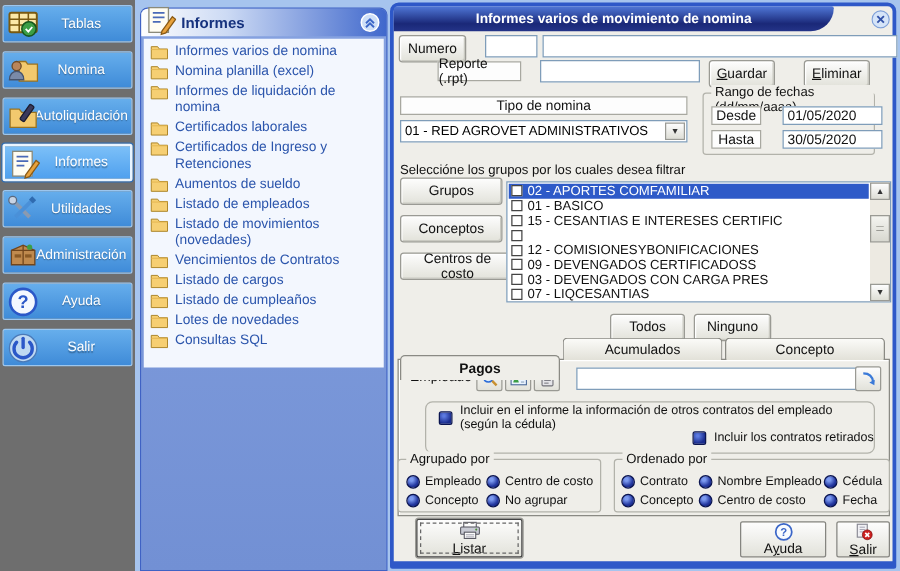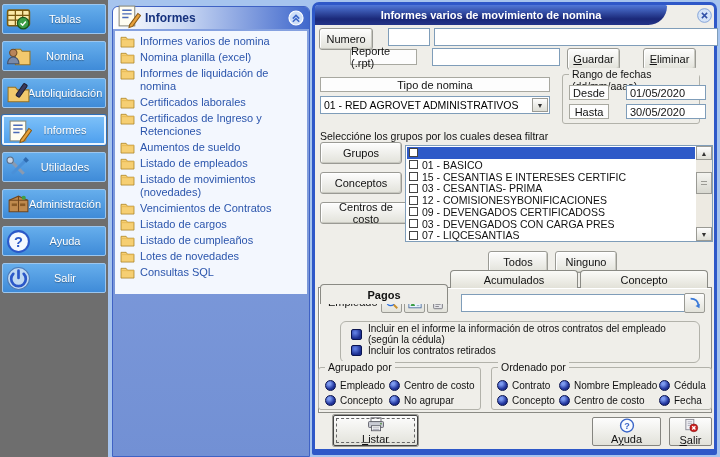--- a/index.html
+++ b/index.html
@@ -79,21 +79,21 @@
     display:flex;align-items:center;justify-content:center;font-size:11px;color:#111;cursor:pointer;z-index:2;}
   .tab.active{height:20px;margin-top:16px;background:#EFEEE9;font-weight:bold;z-index:4;}
   #tabframe{position:absolute;left:3px;top:282px;width:394px;height:126px;
     border:1px solid #8A8A84;box-shadow:inset 1px 1px 0 #fff;background:#EFEEE9;z-index:1;}
 
   .icon-btn{position:absolute;width:21px;height:20px;background:linear-gradient(#FDFDFD,#E2E2DA);
     border:1px solid #9A9A94;border-radius:2px;display:flex;align-items:center;justify-content:center;cursor:pointer;}
   .icon-btn svg{width:14px;height:14px;}
 
   #optframe{position:absolute;left:25px;top:316px;width:360px;height:42px;border:1px solid #B2B2AA;border-radius:6px;padding:4px 0 0 10px;}
-  .optrow{display:flex;align-items:center;gap:6px;height:16px;font-size:10px;color:#111;}
+  .optrow{display:flex;align-items:center;gap:6px;height:16px;font-size:10px;color:#111;justify-content:flex-end;}
   .osq{flex:none;width:11px;height:11px;border-radius:2px;border:1px solid #0A1450;
     background:radial-gradient(circle at 35% 30%,#5C7AE0 10%,#1A2C8E 70%);cursor:pointer;}
 
   .radiogrid{display:grid;row-gap:4px;padding-top:12px;}
   .radiorow{display:flex;align-items:center;gap:4px;font-size:10px;color:#111;white-space:nowrap;}
   .rad{flex:none;width:11px;height:11px;border-radius:50%;border:1px solid #0A1450;
     background:radial-gradient(circle at 35% 30%,#7C9AF0 15%,#2438A0 60%,#101C6E);cursor:pointer;}
 
   .foot-btn{position:absolute;background:linear-gradient(#FDFDFD,#E2E2DA);border:1px solid #858580;border-radius:2px;
     display:flex;flex-direction:column;align-items:center;justify-content:center;font-size:11px;color:#111;cursor:pointer;gap:0px;}
@@ -349,35 +349,35 @@
 
         <button class="btn" style="position:static;width:82px;height:18px;">Conceptos</button>
 
         <button class="btn" style="position:static;width:92px;height:18px;">Centros de costo</button>
       </div>
 
     <div id="grouplist">
 
         <div class="grow sel">
           <span class="cb"></span>
+          <span>02 - APORTES COMFAMILIAR</span>
         </div>
 
         <div class="grow">
           <span class="cb"></span>
           <span>01 - BASICO</span>
         </div>
 
         <div class="grow">
           <span class="cb"></span>
           <span>15 - CESANTIAS E INTERESES CERTIFIC</span>
         </div>
 
         <div class="grow">
           <span class="cb"></span>
-          <span>03 - CESANTIAS- PRIMA</span>
         </div>
 
         <div class="grow">
           <span class="cb"></span>
           <span>12 - COMISIONESYBONIFICACIONES</span>
         </div>
 
         <div class="grow">
           <span class="cb"></span>
           <span>09 - DEVENGADOS CERTIFICADOSS</span>

